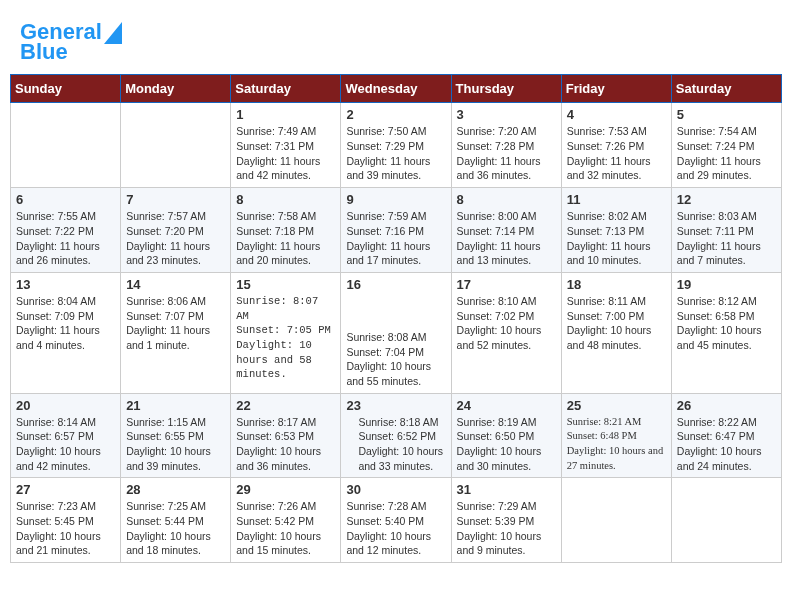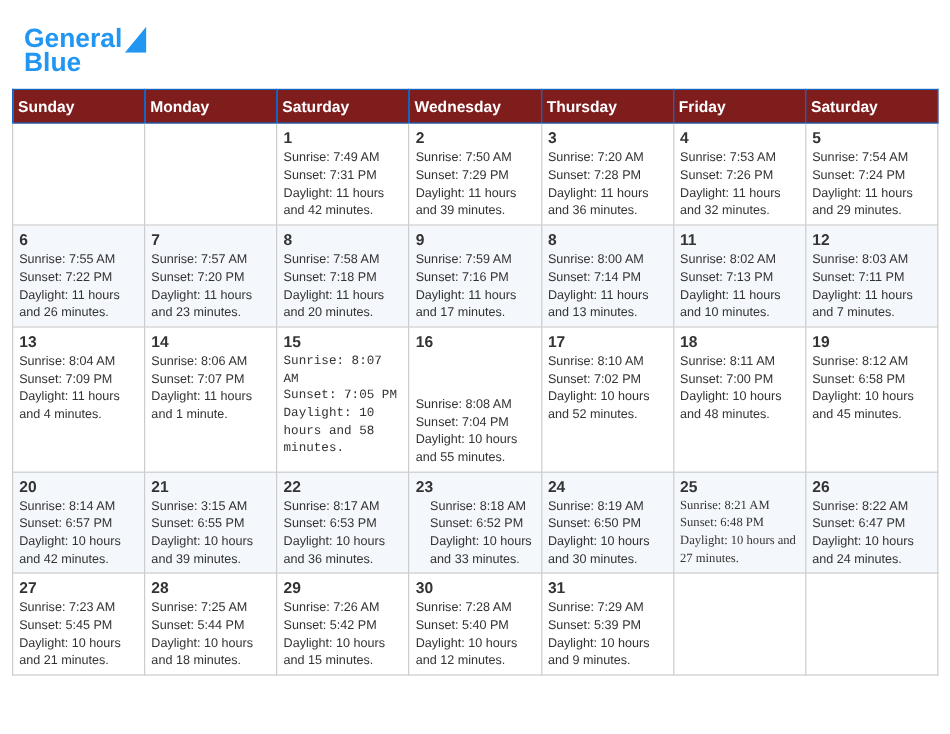--- a/index.html
+++ b/index.html
@@ -243,21 +243,21 @@
       </tr>
       <tr>
         <td>
           <span class="day-num">20</span>
           <div class="cell-info" style="white-space: pre-line;">Sunrise: 8:14 AM
 Sunset: 6:57 PM
 Daylight: 10 hours and 42 minutes.</div>
         </td>
         <td>
           <span class="day-num">21</span>
-          <div class="cell-info" style="white-space: pre-line;">Sunrise: 3:15 AM
+          <div class="cell-info" style="white-space: pre-line;">Sunrise: 1:15 AM
 Sunset: 6:55 PM
 Daylight: 10 hours and 39 minutes.</div>
         </td>
         <td>
           <span class="day-num">22</span>
           <div class="cell-info" style="white-space: pre-line;">Sunrise: 8:17 AM
 Sunset: 6:53 PM
 Daylight: 10 hours and 36 minutes.</div>
         </td>
         <td>

